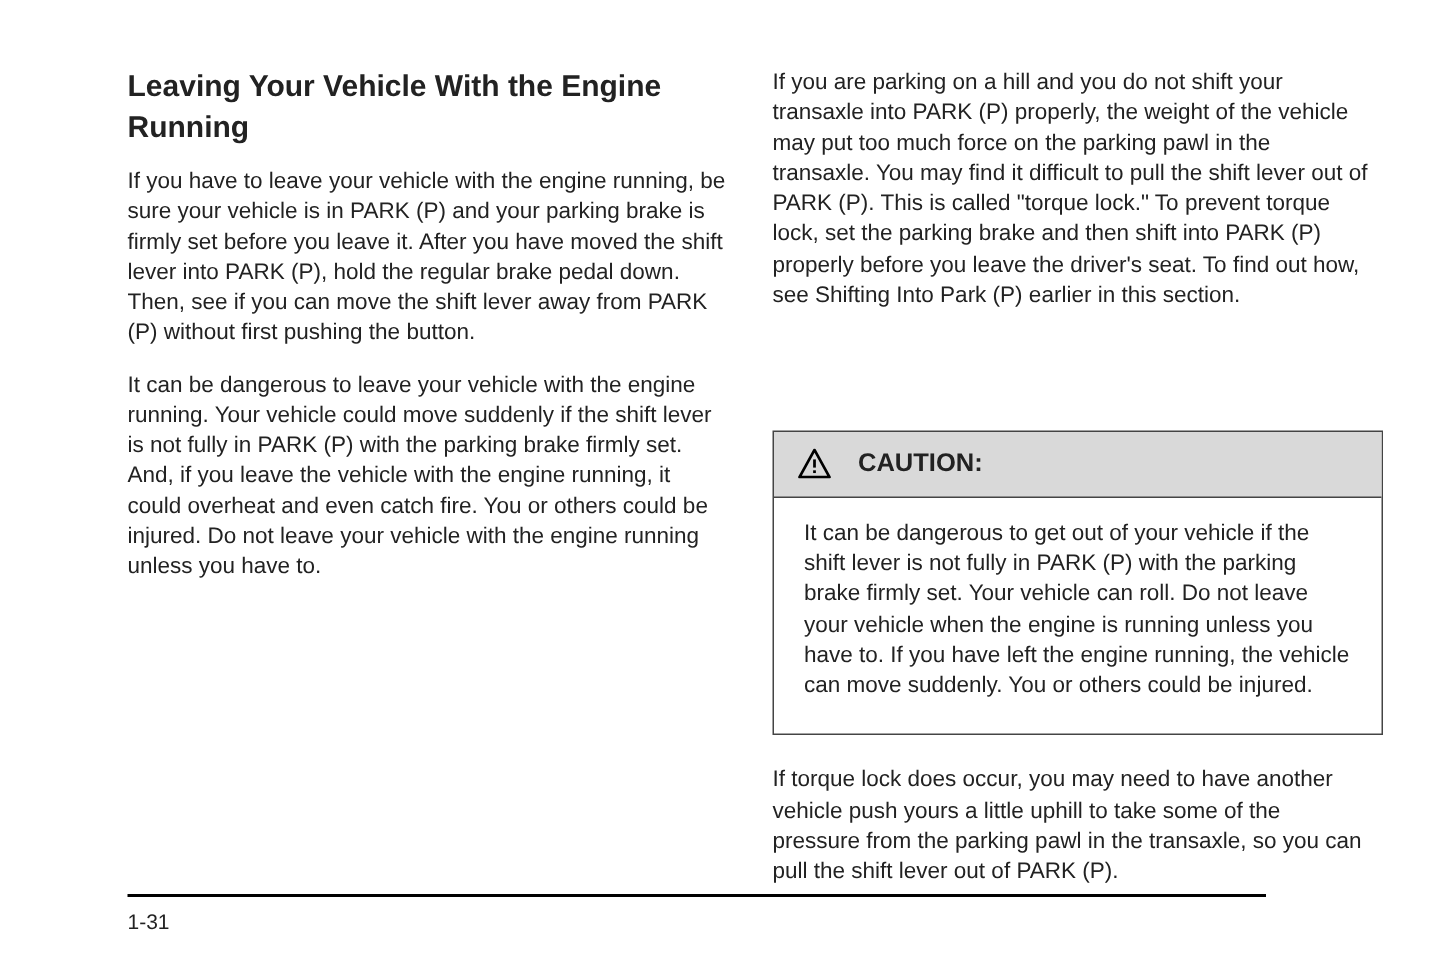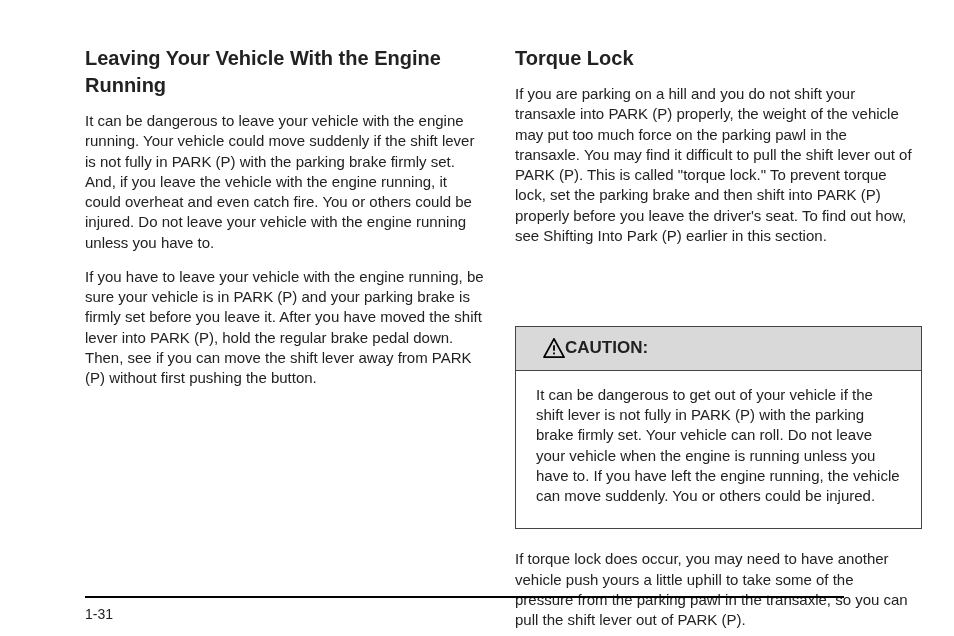--- a/index.html
+++ b/index.html
@@ -34,24 +34,24 @@
     .para { margin: 0 0 14px 0; }
 
     .caution-box {
       border: 1.5px solid #444;
       width: 405px;
       margin: 80px 0 20px 0;
     }
     .caution-head {
       background: #d9d9d9;
       border-bottom: 1.5px solid #444;
-      padding: 10px 27px;
+      padding: 10px 16px;
       display: flex;
       align-items: center;
-      gap: 0;
+      gap: 18px;
       font-weight: bold;
       font-size: 17px;
     }
     .caution-body {
       padding: 14px 20px 22px 20px;
     }
     .warn-icon svg { display: block; }
 
     .footer-rule {
       position: absolute;
@@ -67,26 +67,25 @@
       font-size: 14px;
     }
   </style>
 </head>
 <body>
 
 <div class="page">
 
   <div class="col col-left">
     <p class="section-title">Leaving Your Vehicle With the Engine Running</p>
+    <p class="para">If you have to leave your vehicle with the engine running, be sure your vehicle is in PARK (P) and your parking brake is firmly set before you leave it. After you have moved the shift lever into PARK (P), hold the regular brake pedal down. Then, see if you can move the shift lever away from PARK (P) without first pushing the button.</p>
     <p class="para">It can be dangerous to leave your vehicle with the engine running. Your vehicle could move suddenly if the shift lever is not fully in PARK (P) with the parking brake firmly set. And, if you leave the vehicle with the engine running, it could overheat and even catch fire. You or others could be injured. Do not leave your vehicle with the engine running unless you have to.</p>
-    <p class="para">If you have to leave your vehicle with the engine running, be sure your vehicle is in PARK (P) and your parking brake is firmly set before you leave it. After you have moved the shift lever into PARK (P), hold the regular brake pedal down. Then, see if you can move the shift lever away from PARK (P) without first pushing the button.</p>
   </div>
 
   <div class="col col-right">
-    <p class="section-title">Torque Lock</p>
     <p class="para">If you are parking on a hill and you do not shift your transaxle into PARK (P) properly, the weight of the vehicle may put too much force on the parking pawl in the transaxle. You may find it difficult to pull the shift lever out of PARK (P). This is called "torque lock." To prevent torque lock, set the parking brake and then shift into PARK (P) properly before you leave the driver's seat. To find out how, see Shifting Into Park (P) earlier in this section.</p>
 
     <div class="caution-box">
       <div class="caution-head">
         <span class="warn-icon">
           <svg width="22" height="20" viewBox="0 0 24 22">
             <path d="M12 1 L23 21 L1 21 Z" fill="none" stroke="#000" stroke-width="2" stroke-linejoin="round"></path>
             <rect x="11" y="8" width="2" height="6" fill="#000"></rect>
             <rect x="11" y="16" width="2" height="2" fill="#000"></rect>
           </svg>

